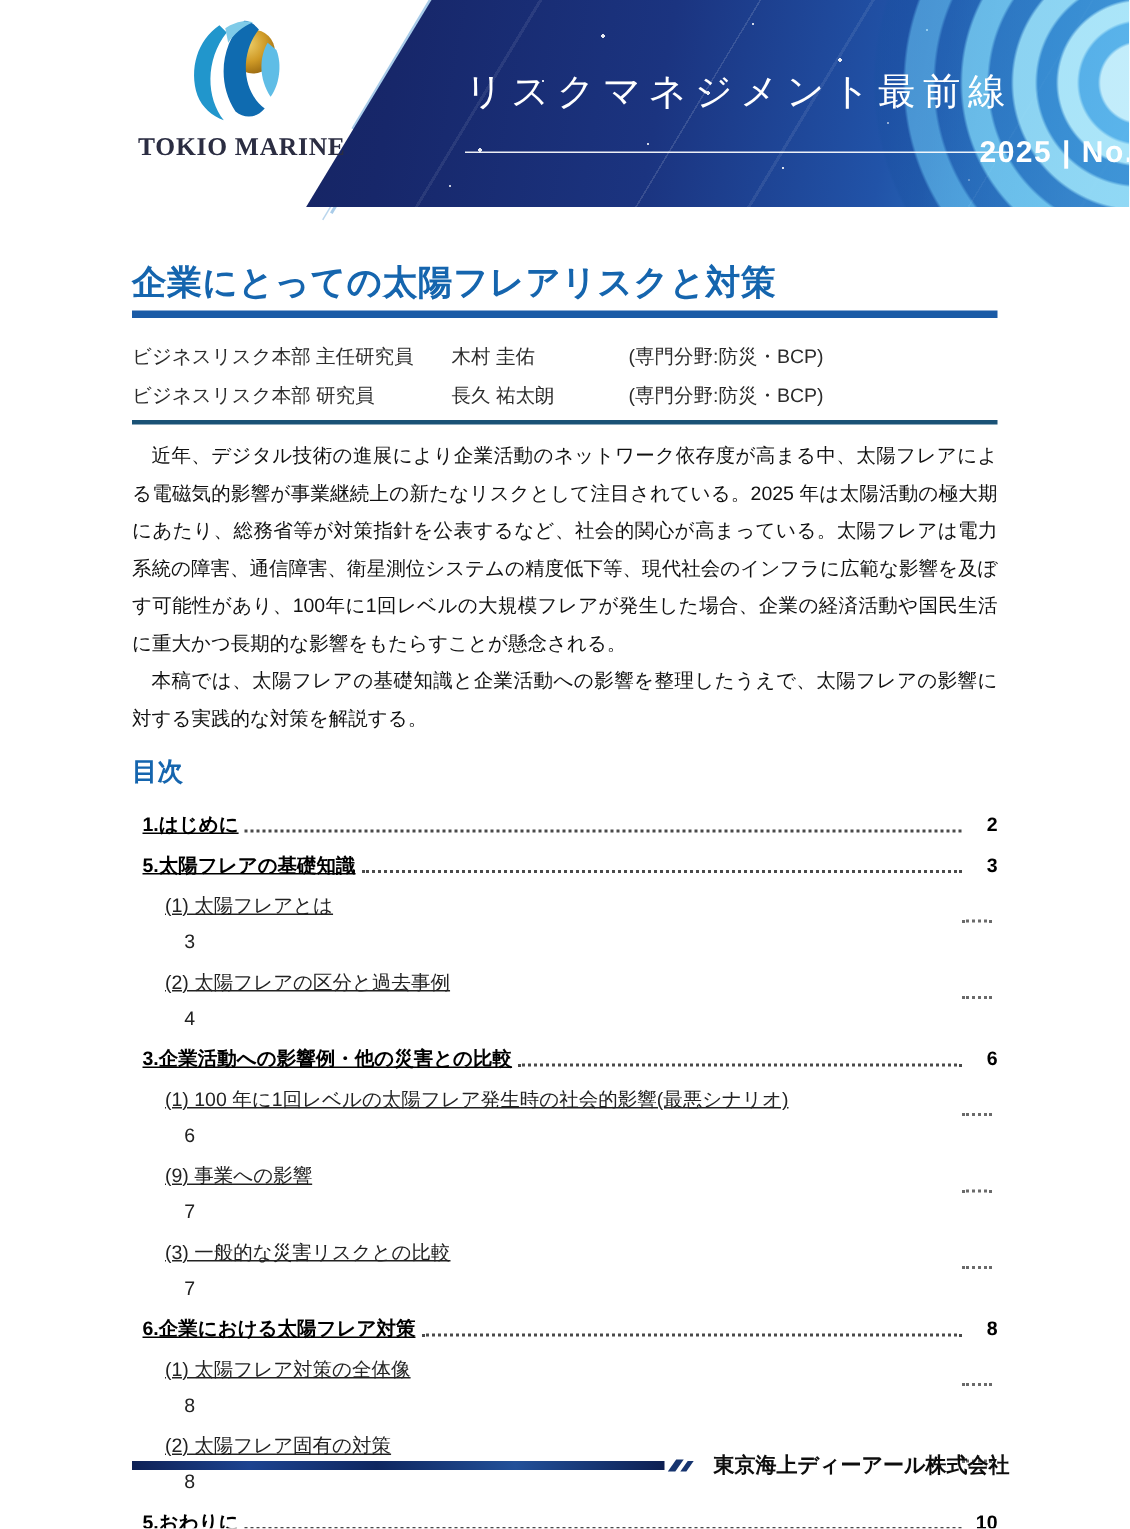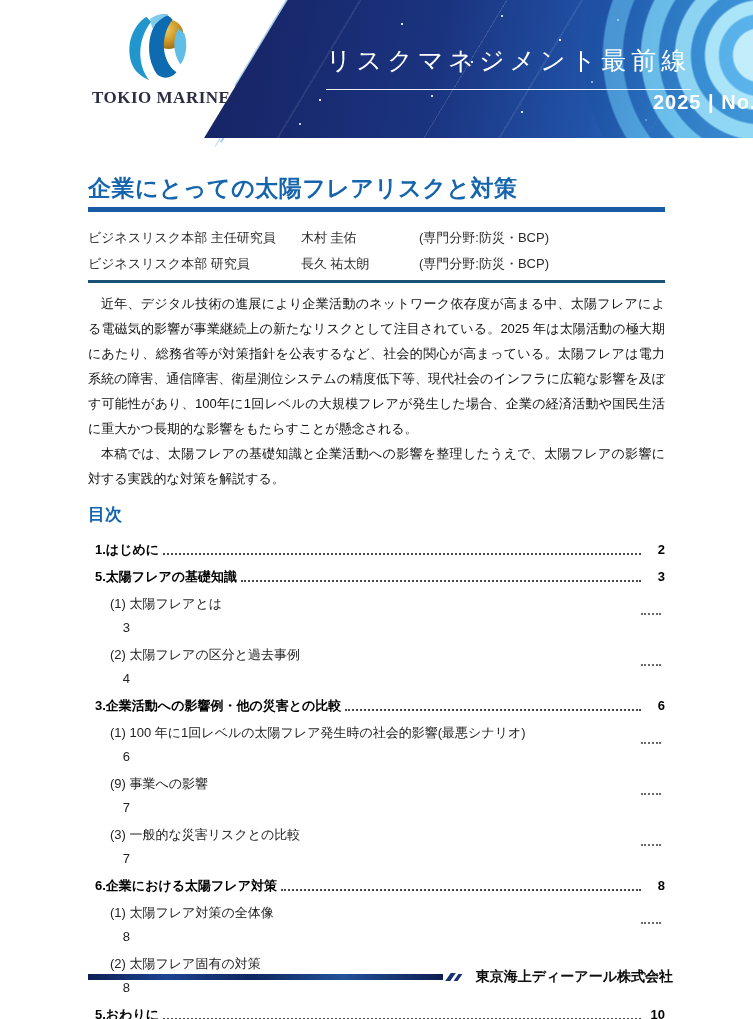--- a/index.html
+++ b/index.html
@@ -44,23 +44,23 @@
       radial-gradient(circle at 103% 40%,
         rgba(200,240,252,.95) 0 26px, rgba(90,180,235,.85) 28px 40px,
         rgba(175,232,250,.95) 42px 54px, rgba(55,140,210,.8) 56px 68px,
         rgba(150,220,246,.9) 70px 84px, rgba(45,120,195,.7) 86px 100px,
         rgba(120,205,242,.8) 102px 118px, rgba(35,100,180,.55) 120px 136px,
         rgba(100,190,238,.6) 138px 156px, rgba(25,80,160,.35) 158px 176px,
         transparent 178px),
       linear-gradient(100deg, transparent 45%, rgba(70,160,225,.4) 70%, rgba(120,205,245,.5) 95%);
   }
   .banner-title {
-    position:absolute; top:44px; left:326px; z-index:3;
+    position:absolute; top:44px; left:310px; z-index:3;
     color:#fff; font-size:25px; font-weight:300; letter-spacing:5px;
-    padding-bottom:12px; border-bottom:1px solid rgba(255,255,255,.92); white-space:nowrap;
+    padding-bottom:24px; border-bottom:1px solid rgba(255,255,255,.92); white-space:nowrap;
   }
   .banner-issue {
     position:absolute; top:91px; left:625px; z-index:3;
     color:#fff; font-size:20px; font-weight:700; letter-spacing:1px; white-space:nowrap;margin-left:28px;
   }
   .edge-streak { position:absolute; background:#a9cce9; z-index:0; }
   .es1 { width:2px; height:112px; left:263px; top:-18px; transform:rotate(31deg); }
   .es2 { width:2px; height:82px;  left:241px; top:66px;  transform:rotate(31deg); }
   .es3 { width:1px; height:48px;  left:227px; top:102px; transform:rotate(31deg); opacity:.8; }
 
@@ -84,21 +84,21 @@
   
   .body-text { position:absolute; left:88px; top:291px; width:577px; }
   .body-text p { font-size:13px; line-height:25px; text-align:justify; text-indent:1em; color:#111; }
 
   
   .toc-heading { position:absolute; left:88px; top:503px; color:#1565ae; font-size:17px; font-weight:700; }
   .toc-list { position:absolute; left:95px; top:541px; width:570px; font-size:13px; }
   .toc-row { display:flex; align-items:baseline; margin-bottom:9px; line-height:18px; }
   .toc-row.l1 { font-weight:700; color:#000; }
   .toc-row.l2 { font-weight:400; color:#222; padding-left:15px;flex-direction:column; }
-  .toc-label { white-space:nowrap; }
+  .toc-label { white-space:nowrap;text-decoration:underline; }
   .toc-leader { flex:1; border-bottom:2px dotted #4a4a4a; margin:0 4px; align-self:flex-end; margin-bottom:4px; min-width:20px; }
   .toc-row.l2 .toc-leader { border-bottom:2px dotted #6a6a6a; }
   .toc-page { min-width:20px; text-align:right; }
 
   
   .footer { position:absolute; left:88px; right:80px; top:966px; height:22px; display:flex; align-items:center; }
   .fbar {
     flex:1; height:6px;
     background:linear-gradient(90deg,#0e2156,#1d4390 22%,#0f2760 46%,#225099 72%,#0d1f52 100%);
   }

